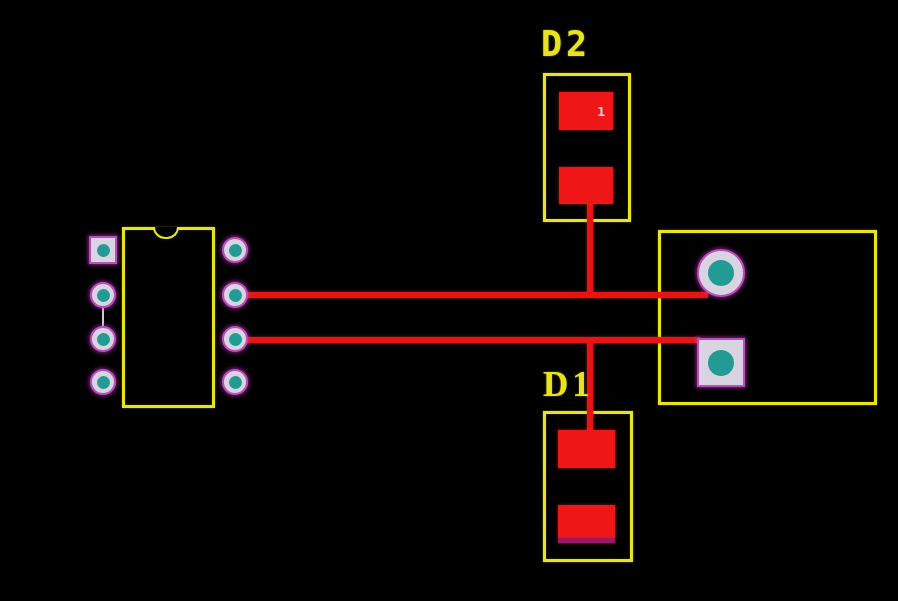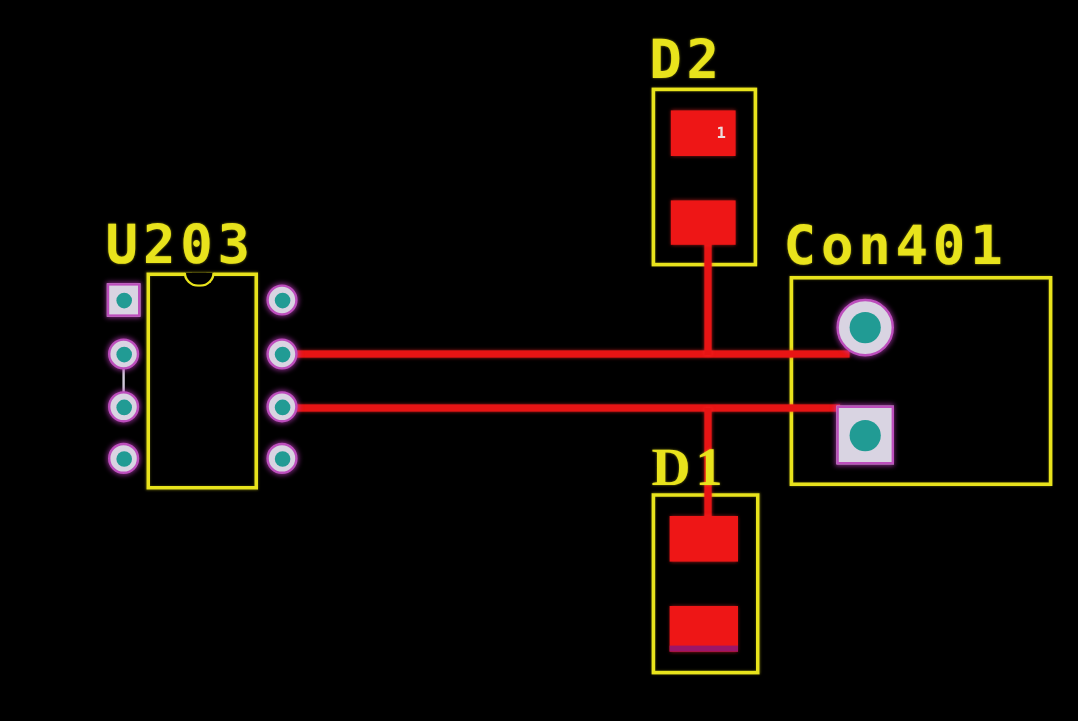--- a/index.html
+++ b/index.html
@@ -13,21 +13,21 @@
     background:transparent;z-index:1;box-sizing:border-box;
     box-shadow:0 0 2px rgba(232,227,28,.45), inset 0 0 2px rgba(232,227,28,.35);
   }
   .notch{
     position:absolute;background:#000;border:2px solid var(--silkscreen,#e8e31c);
     border-top:none;border-radius:0 0 14px 14px;z-index:2;box-sizing:border-box;
   }
   
   .refdes{
     position:absolute;color:var(--silkscreen,#e8e31c);font-weight:bold;
-    font-size:45px;line-height:1;letter-spacing:4px;z-index:4;white-space:nowrap;
+    font-size:35px;line-height:1;letter-spacing:4px;z-index:4;white-space:nowrap;
     text-shadow:0 0 2px rgba(232,227,28,.6);
   }
   
   .trace{
     position:absolute;background:var(--trace,#e81414);z-index:2;
     box-shadow:0 0 3px rgba(255,40,40,.75);
   }
   
   .pad-round{
     position:absolute;z-index:3;border-radius:50%;
@@ -53,21 +53,20 @@
   .pin-num{
     color:#ecdcdc;font-size:13px;line-height:1;padding-right:8px;font-weight:bold;
   }
   .netline{position:absolute;width:2px;background:#cfc9d9;z-index:2;}
 </style>
 </head>
 <body>
 
 <div class="canvas">
 
-  <div class="refdes" style="left:88px;top:181px;">U203</div>
 
   <div class="outline" style="left:122px;top:227px;width:93px;height:181px;"></div>
   <div class="notch" style="left:153px;top:227px;width:26px;height:12px;"></div>
 
   <div class="netline" style="left:102px;top:295px;height:44px;"></div>
 
   <div class="trace" style="left:246px;top:292px;width:462px;height:6px;"></div>
   <div class="trace" style="left:246px;top:337px;width:454px;height:6px;"></div>
   <div class="trace" style="left:587px;top:186px;width:6px;height:110px;"></div>
   <div class="trace" style="left:587px;top:340px;width:6px;height:103px;"></div>
@@ -103,21 +102,20 @@
   <div class="smd" style="left:559px;top:92px;width:54px;height:38px;">
     <span class="pin-num">1</span>
   </div>
   <div class="smd" style="left:559px;top:167px;width:54px;height:37px;"></div>
 
   <div class="refdes" style="left:543px;top:367px;font-family:Liberation Serif, serif;">D1</div>
   <div class="outline" style="left:543px;top:411px;width:90px;height:151px;"></div>
   <div class="smd" style="left:558px;top:430px;width:57px;height:38px;"></div>
   <div class="smd" style="left:558px;top:505px;width:57px;height:38px;border-bottom:5px solid #9c1668;"></div>
 
-  <div class="refdes" style="left:653px;top:182px;">Con401</div>
   <div class="outline" style="left:658px;top:230px;width:219px;height:175px;"></div>
   <div class="pad-round" style="left:697px;top:249px;width:48px;height:48px;">
     <div class="hole hole-lg"></div>
   </div>
   <div class="pad-sq" style="left:697px;top:338px;width:48px;height:49px;">
     <div class="hole hole-lg"></div>
   </div>
 
 </div>
 

